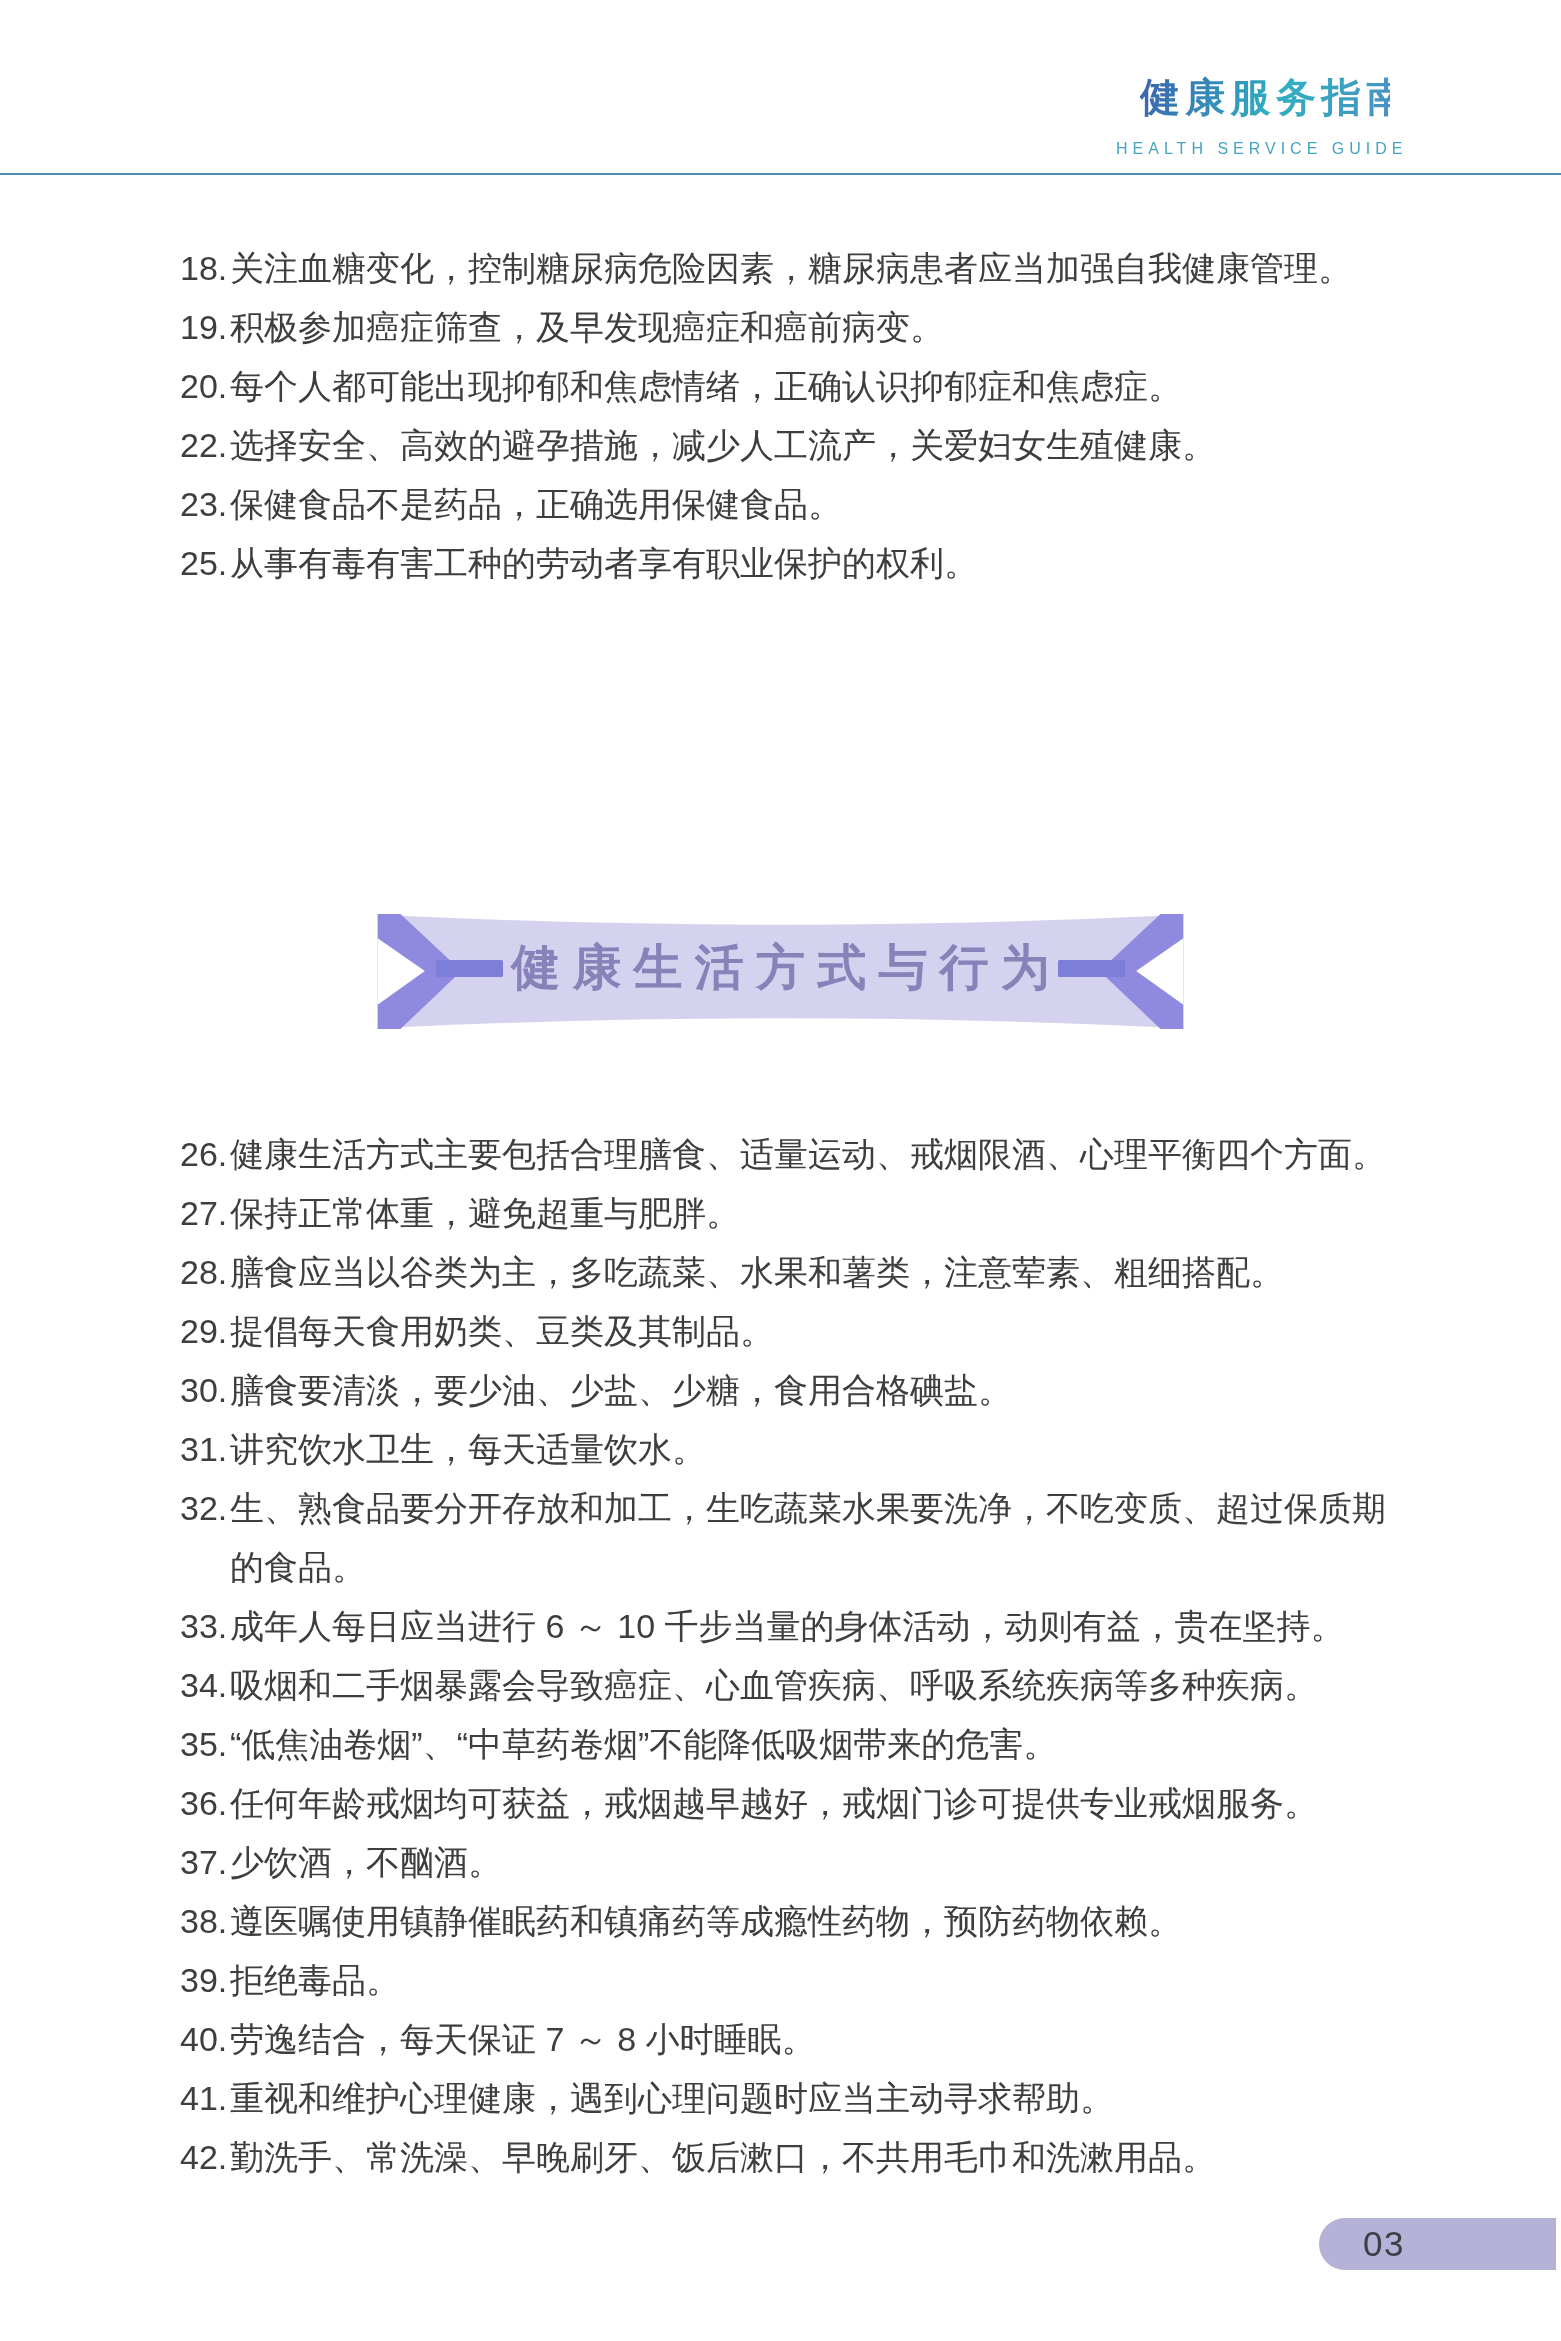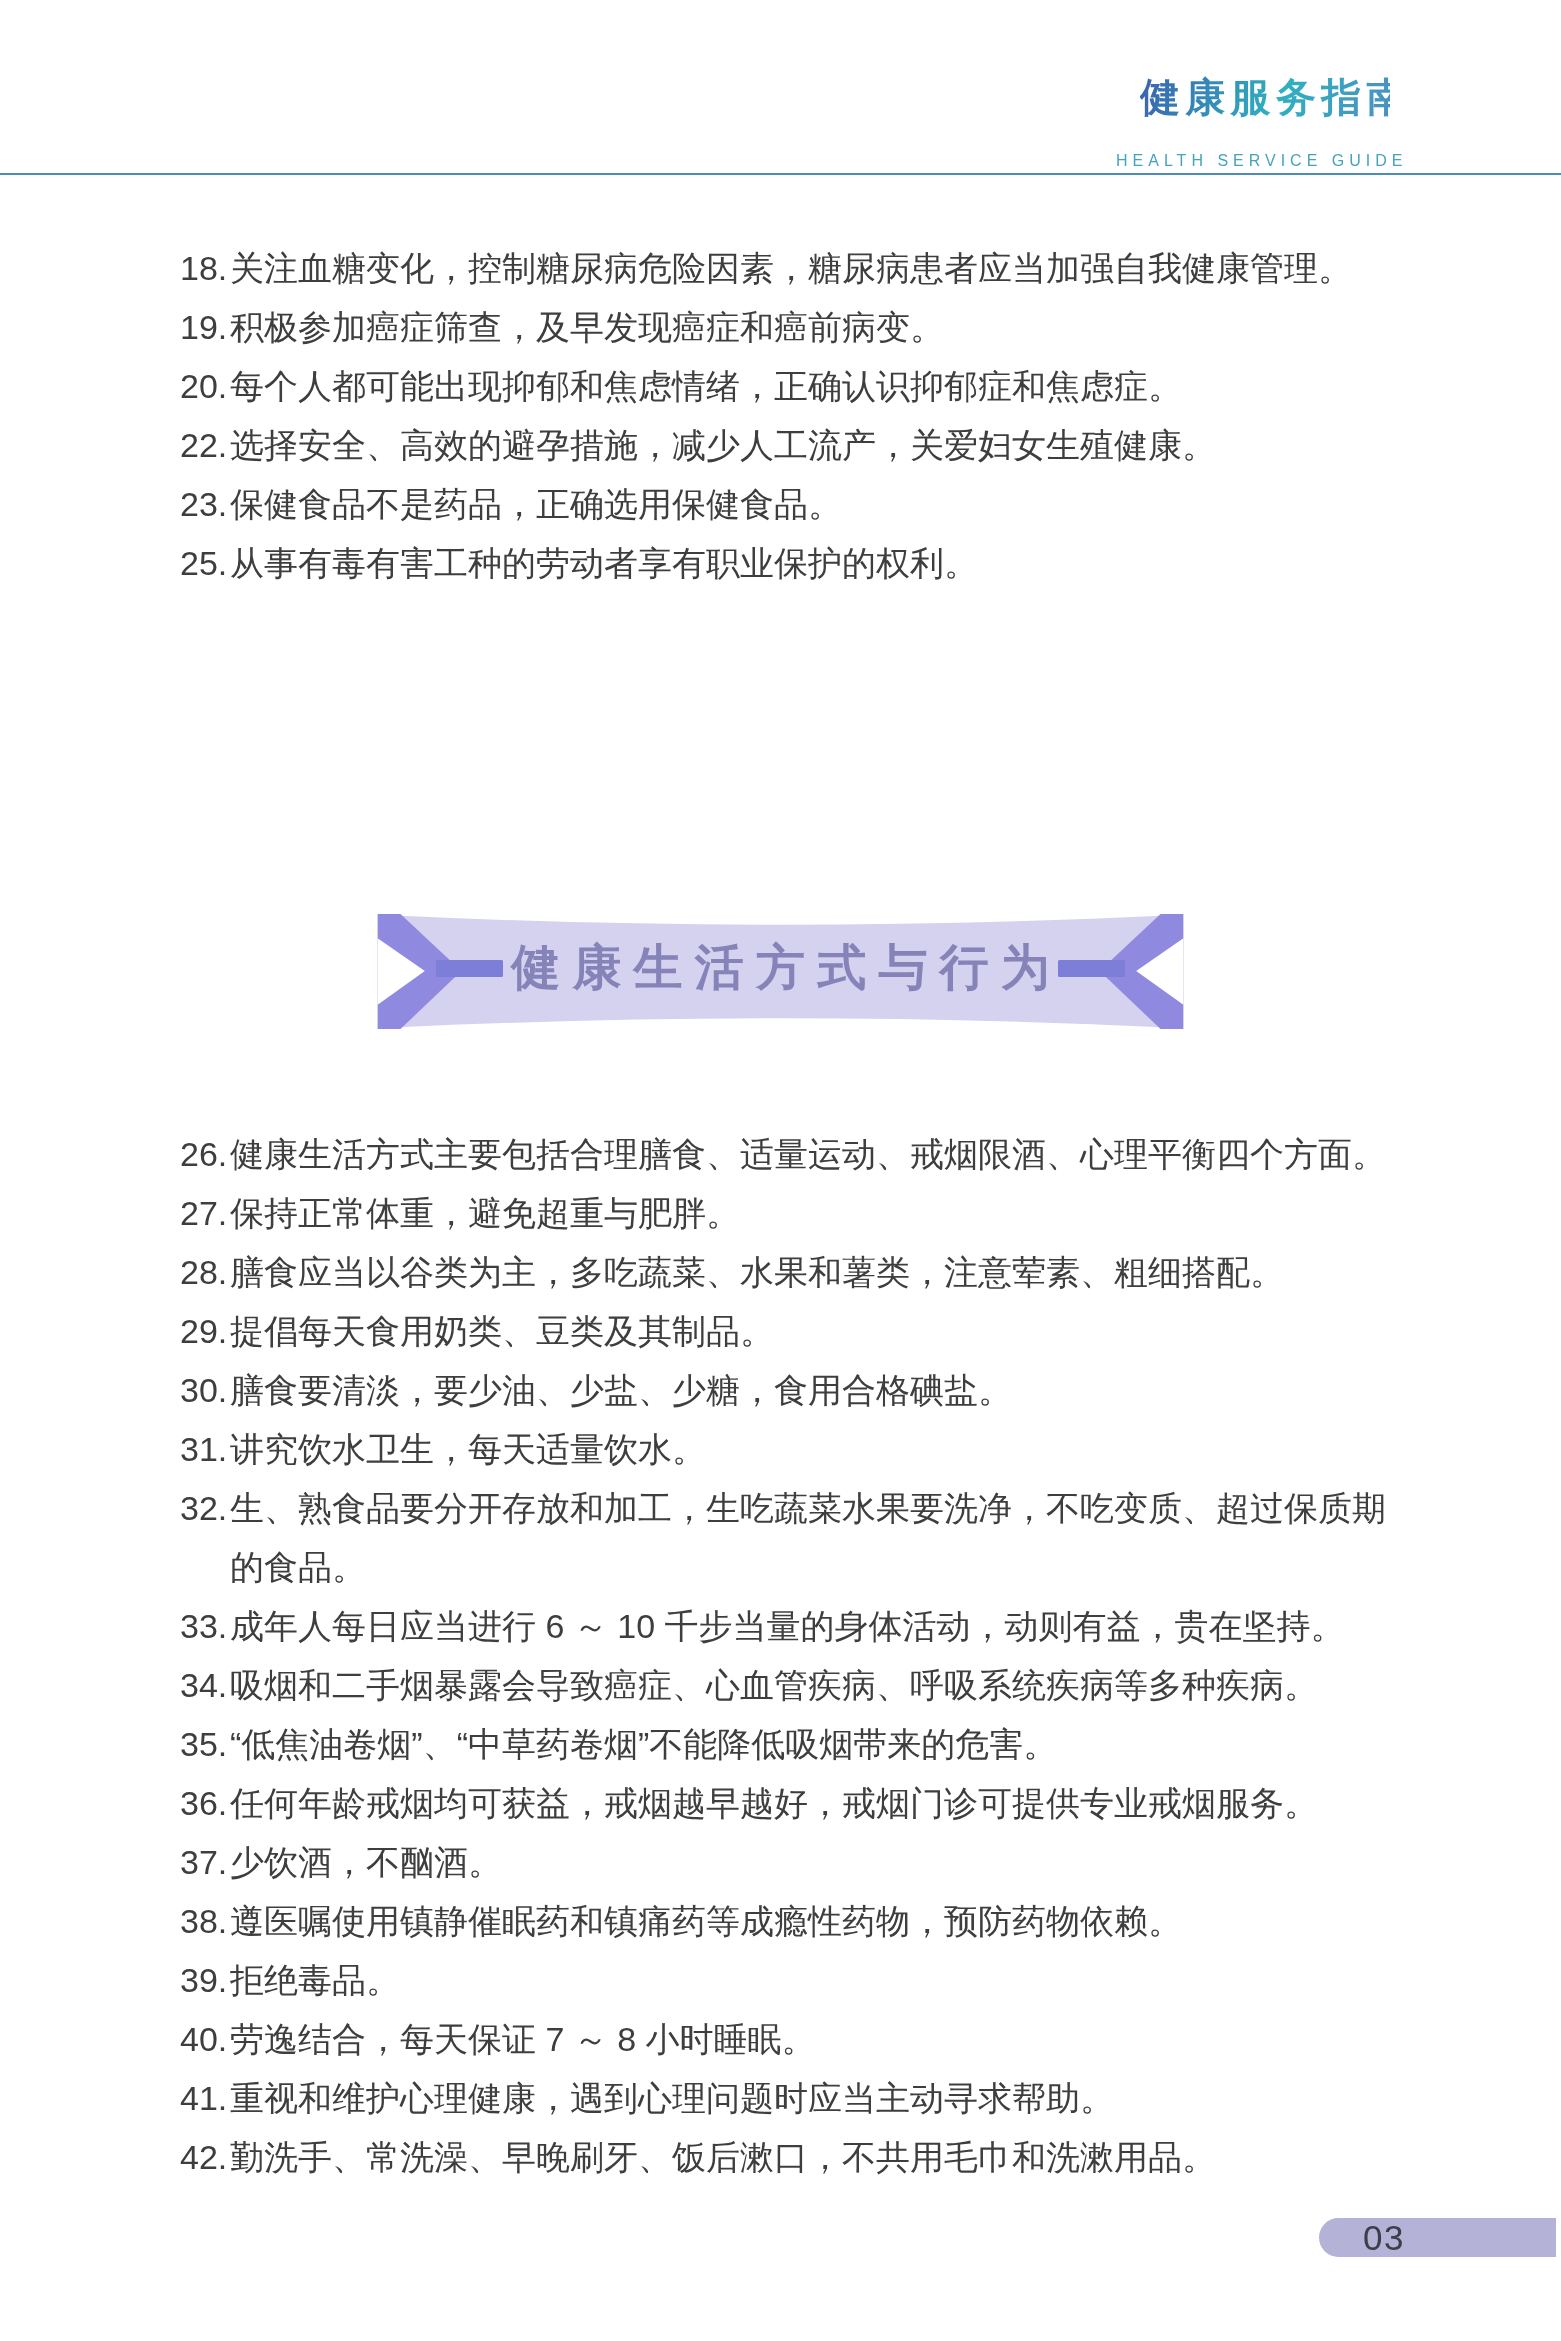--- a/index.html
+++ b/index.html
@@ -31,21 +31,21 @@
     font-weight:700;
     letter-spacing:5.3px;
     white-space:nowrap;
     background:linear-gradient(115deg,#3a67af 5%,#2fb0c0 55%,#4b8fc2 100%);
     -webkit-background-clip:text;
     background-clip:text;
     color:transparent;
     margin-left:24px;
   }
   .logo-en{
-    margin-top:27px;
+    margin-top:15px;
     font-size:16px;
     font-weight:400;
     letter-spacing:5px;
     white-space:nowrap;
     color:#44a3bd;
   }
   .header-rule{
     position:absolute;
     top:173px;
     left:0;
@@ -101,21 +101,21 @@
     white-space:nowrap;
     color:#8583b8;
   }
 
   
   .page-badge{
     position:absolute;
     top:2218px;
     left:1319px;
     right:5px;
-    height:39px;
+    height:52px;
     background:#b4b2d6;
     border-radius:27.4px 0 0 27.4px;
     display:flex;
     align-items:center;
     padding-left:44px;
     box-sizing:border-box;
   }
   .page-badge .pn{
     font-size:35px;
     color:#3f3e48;

